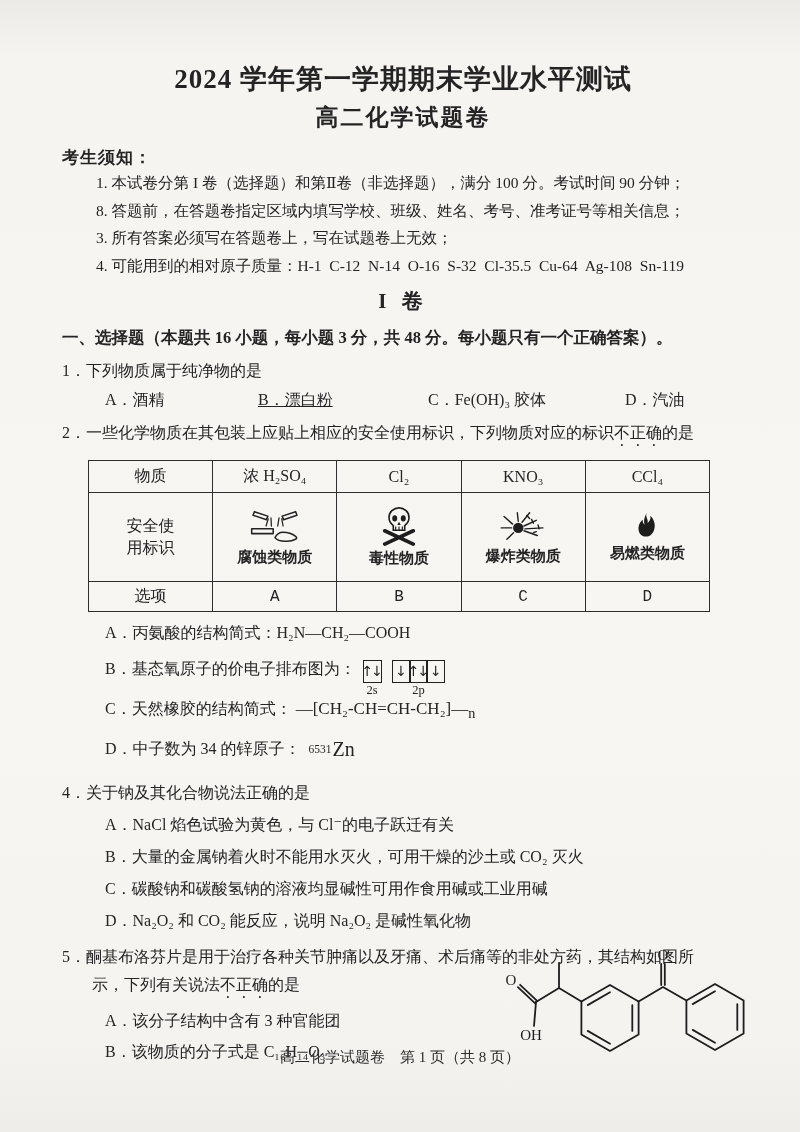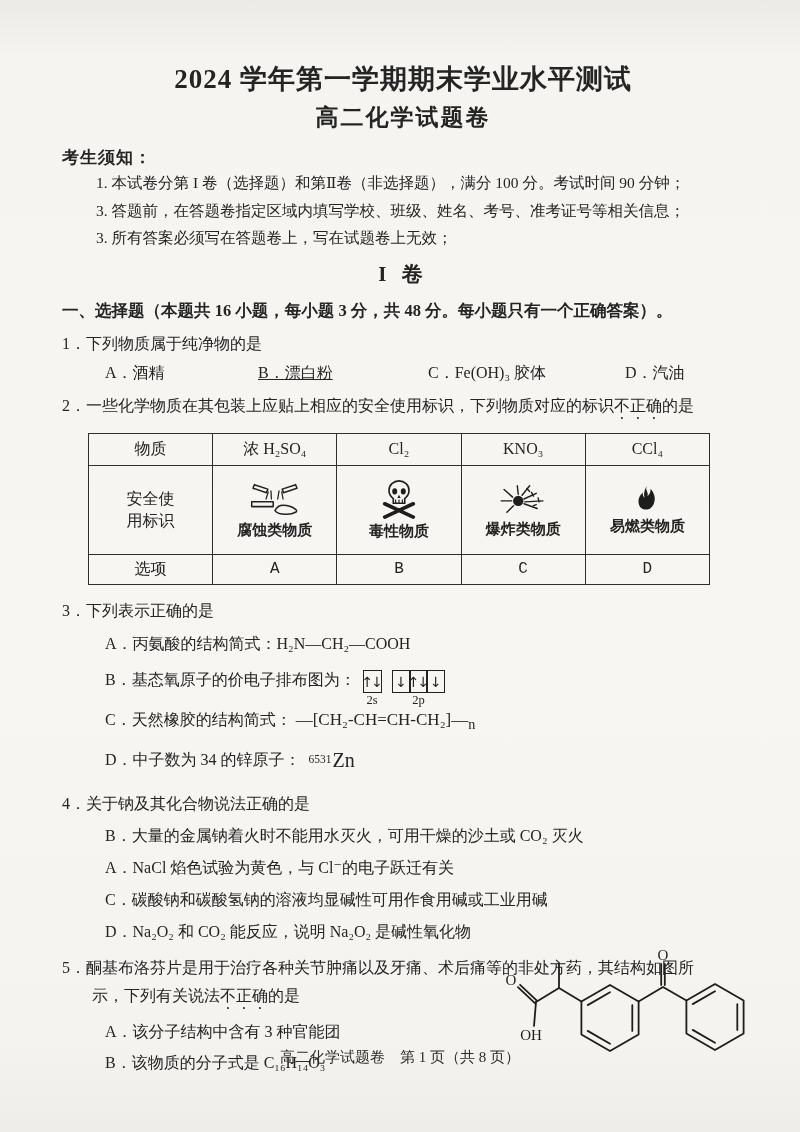--- a/index.html
+++ b/index.html
@@ -56,22 +56,23 @@
 
 <div class="page">
   <div class="content">
 
     <h1 class="title">2024 学年第一学期期末学业水平测试</h1>
     <h2 class="subtitle">高二化学试题卷</h2>
 
     <div>
       <div class="notice-heading">考生须知：</div>
       <div class="notice-item">1. 本试卷分第 I 卷（选择题）和第Ⅱ卷（非选择题），满分 100 分。考试时间 90 分钟；</div>
-      <div class="notice-item">3. 答题前，在答题卷指定区域内填写学校、班级、姓名、考号、准考证号等相关信息；</div>
+      <div class="notice-item">8. 答题前，在答题卷指定区域内填写学校、班级、姓名、考号、准考证号等相关信息；</div>
       <div class="notice-item">3. 所有答案必须写在答题卷上，写在试题卷上无效；</div>
+      <div class="notice-item">4. 可能用到的相对原子质量：H-1  C-12  N-14  O-16  S-32  Cl-35.5  Cu-64  Ag-108  Sn-119</div>
     </div>
 
     <div class="volume">I 卷</div>
     <div class="section-heading">一、选择题（本题共 16 小题，每小题 3 分，共 48 分。每小题只有一个正确答案）。</div>
 
     <div>
       <div class="stem">1．下列物质属于纯净物的是</div>
       <div class="q1-options">
         <span class="opt1">A．酒精</span>
         <span class="opt2">B．漂白粉</span>
@@ -155,21 +156,20 @@
           <td>A</td>
           <td>B</td>
           <td>C</td>
           <td>D</td>
         </tr>
         </tbody>
       </table>
     </div>
 
     <div>
-      <div class="stem mt14">3．下列表示正确的是</div>
       <div class="q-opt">A．丙氨酸的结构简式：H₂N—CH₂—COOH</div>
       <div class="q-opt q-opt-flex" style="margin-top:12px;margin-bottom:16px;text-align:center;">
         <span>B．基态氧原子的价电子排布图为：</span>
         <span class="orb-wrap">
           <span class="orb-group">
             <span class="orb-box">↑↓</span>
             <span class="orb-label">2s</span>
           </span>
           <span class="orb-group">
             <span class="orb-box">↓</span>
@@ -189,22 +189,22 @@
             <span>65</span>
             <span>31</span>
           </span>
           <span class="iso-sym">Zn</span>
         </span>
       </div>
     </div>
 
     <div class="q4">
       <div class="stem mt20">4．关于钠及其化合物说法正确的是</div>
+      <div class="q-opt">A．NaCl 焰色试验为黄色，与 Cl⁻的电子跃迁有关</div>
       <div class="q-opt">B．大量的金属钠着火时不能用水灭火，可用干燥的沙土或 CO₂ 灭火</div>
-      <div class="q-opt">A．NaCl 焰色试验为黄色，与 Cl⁻的电子跃迁有关</div>
       <div class="q-opt">C．碳酸钠和碳酸氢钠的溶液均显碱性可用作食用碱或工业用碱</div>
       <div class="q-opt">D．Na₂O₂ 和 CO₂ 能反应，说明 Na₂O₂ 是碱性氧化物</div>
     </div>
 
     <div class="q5">
       <div class="stem mt12">5．酮基布洛芬片是用于治疗各种关节肿痛以及牙痛、术后痛等的非处方药，其结构如图所</div>
       <div class="q5-line2"><span>示，下列有关说法</span><span class="emph">不正确</span><span>的是</span></div>
       <div class="q-opt">A．该分子结构中含有 3 种官能团</div>
       <div class="q-opt">B．该物质的分子式是 C₁₆H₁₄O₃</div>
     </div>

